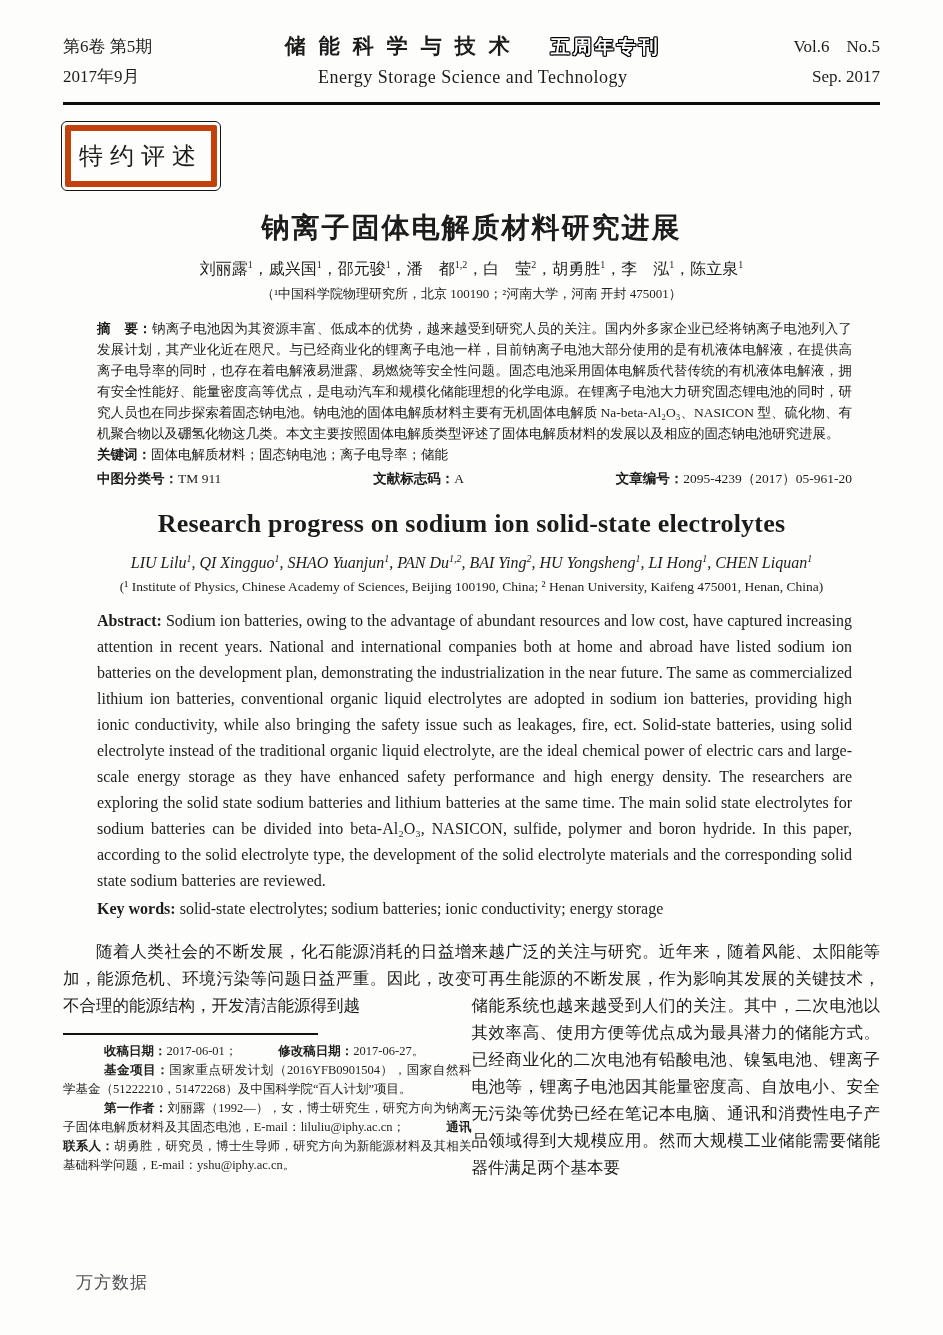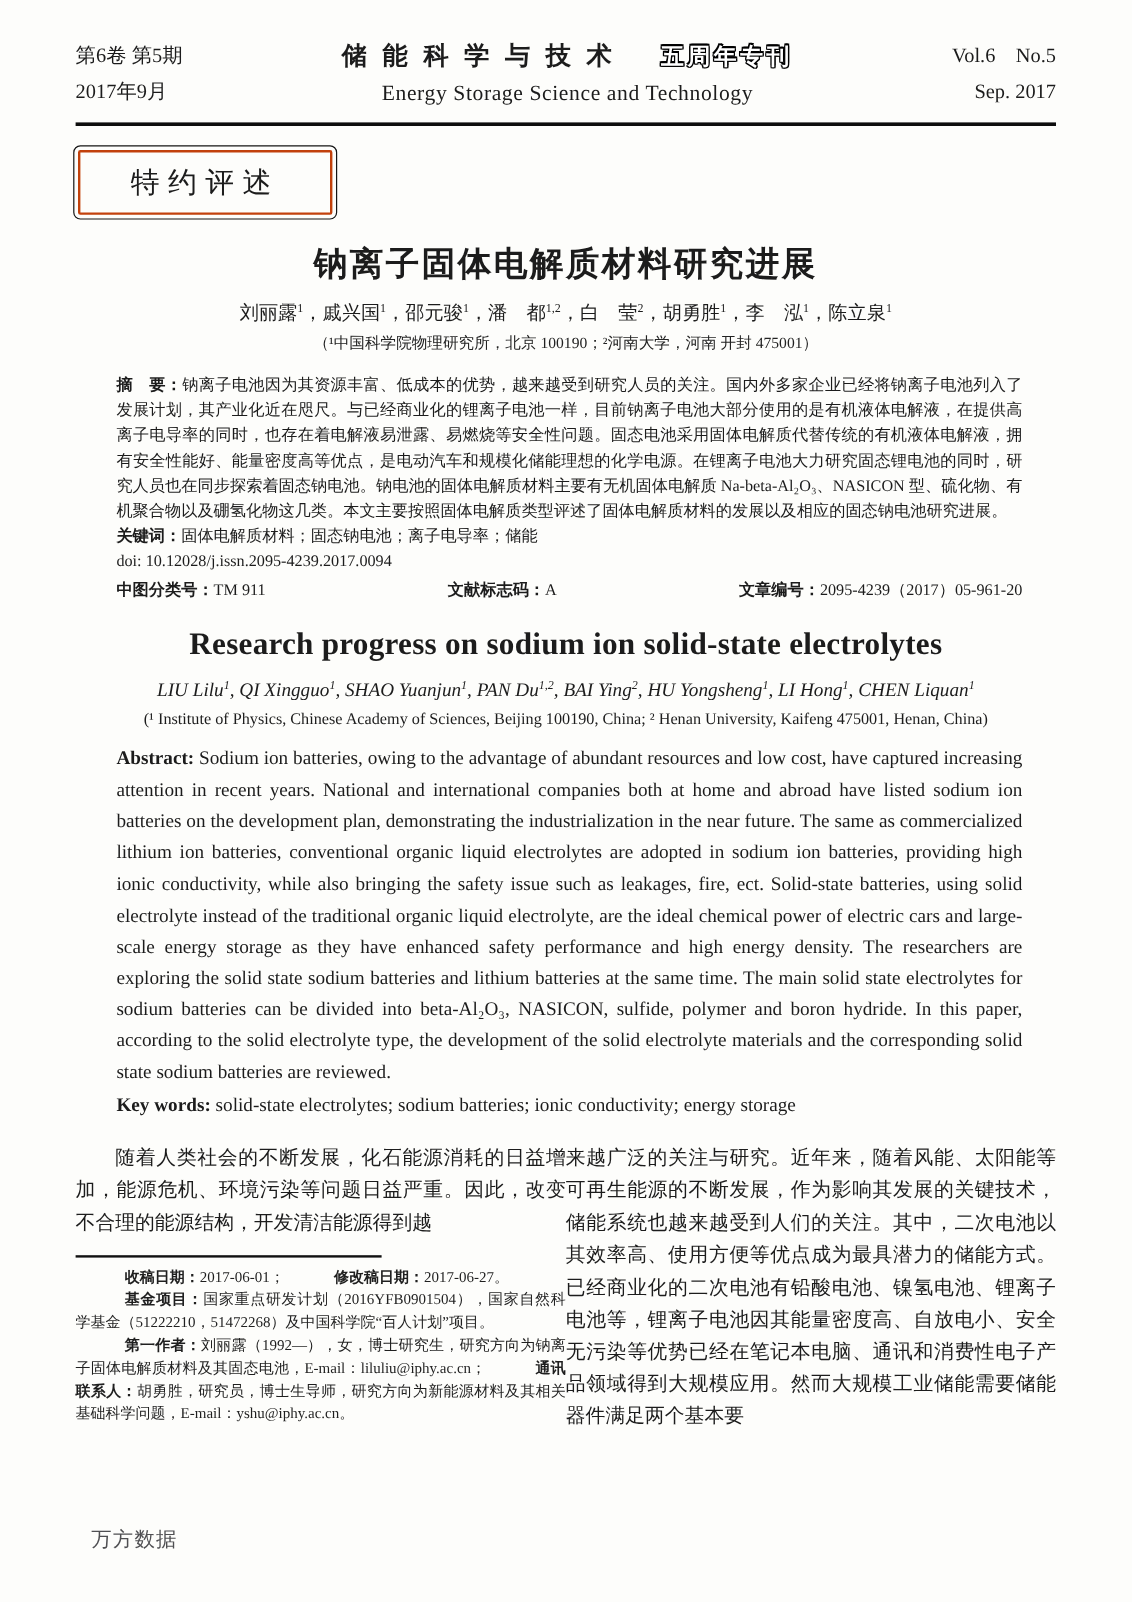--- a/index.html
+++ b/index.html
@@ -21,22 +21,22 @@
   .jh-badge{
     font-family:"Liberation Sans","DejaVu Sans",sans-serif;font-weight:bold;font-size:19px;letter-spacing:3px;
     color:#fff;margin-left:24px;
     text-shadow:-1px -1px 0 #000,1px -1px 0 #000,-1px 1px 0 #000,1px 1px 0 #000,0 1px 0 #000,0 -1px 0 #000,1px 0 0 #000,-1px 0 0 #000;
   }
   .jh-title-en{font-size:18px;margin-top:7px;letter-spacing:0.5px;}
   .header-rule{border:none;border-top:3px solid #0d0d0d;margin:2px 0 16px;}
 
   
   .column-badge{
-    display:inline-block;border:2px solid #c2410c;outline:1px solid #141414;outline-offset:3px;
-    padding:9px 42px;margin:4px 0 6px 2px;
+    display:inline-block;border:6px solid #c2410c;outline:1px solid #141414;outline-offset:3px;
+    padding:9px 8px;margin:4px 0 6px 2px;
     font-family:"Liberation Sans","DejaVu Sans",sans-serif;font-size:24px;letter-spacing:7px;border-radius:2px;
   }
 
   
   .title-cn{text-align:center;font-family:"Liberation Sans","DejaVu Sans",sans-serif;
     font-weight:bold;font-size:28px;letter-spacing:2px;margin:16px 0 12px;}
   .authors-cn{text-align:center;font-size:16px;margin:4px 0 5px;}
   .authors-cn sup,.authors-en sup{font-size:10px;}
   .affiliation-cn{text-align:center;font-size:13px;margin-bottom:15px;color:#222;}
 
@@ -98,21 +98,20 @@
     <span class="column-badge">特约评述</span>
   </div>
 
   <div class="title-cn">钠离子固体电解质材料研究进展</div>
   <div class="authors-cn"><span>刘丽露</span><sup>1</sup>，<span>戚兴国</span><sup>1</sup>，<span>邵元骏</span><sup>1</sup>，<span>潘　都</span><sup>1,2</sup>，<span>白　莹</span><sup>2</sup>，<span>胡勇胜</span><sup>1</sup>，<span>李　泓</span><sup>1</sup>，<span>陈立泉</span><sup>1</sup></div>
   <div class="affiliation-cn">（¹中国科学院物理研究所，北京 100190；²河南大学，河南 开封 475001）</div>
 
   <div class="meta-block">
     <p><b class="cn-label">摘　要：</b><span>钠离子电池因为其资源丰富、低成本的优势，越来越受到研究人员的关注。国内外多家企业已经将钠离子电池列入了发展计划，其产业化近在咫尺。与已经商业化的锂离子电池一样，目前钠离子电池大部分使用的是有机液体电解液，在提供高离子电导率的同时，也存在着电解液易泄露、易燃烧等安全性问题。固态电池采用固体电解质代替传统的有机液体电解液，拥有安全性能好、能量密度高等优点，是电动汽车和规模化储能理想的化学电源。在锂离子电池大力研究固态锂电池的同时，研究人员也在同步探索着固态钠电池。钠电池的固体电解质材料主要有无机固体电解质 Na-beta-Al₂O₃、NASICON 型、硫化物、有机聚合物以及硼氢化物这几类。本文主要按照固体电解质类型评述了固体电解质材料的发展以及相应的固态钠电池研究进展。</span></p>
     <p><b class="cn-label">关键词：</b><span>固体电解质材料；固态钠电池；离子电导率；储能</span></p>
-    <p class="doi-line">doi: 10.12028/j.issn.2095-4239.2017.0094</p>
     <div class="meta-row">
       <span class="meta-item"><b class="cn-label">中图分类号：</b><span>TM 911</span></span>
       <span class="meta-item"><b class="cn-label">文献标志码：</b><span>A</span></span>
       <span class="meta-item"><b class="cn-label">文章编号：</b><span>2095-4239（2017）05-961-20</span></span>
     </div>
   </div>
 
   <div class="title-en">Research progress on sodium ion solid-state electrolytes</div>
   <div class="authors-en"><span>LIU Lilu</span><sup>1</sup>, <span>QI Xingguo</span><sup>1</sup>, <span>SHAO Yuanjun</span><sup>1</sup>, <span>PAN Du</span><sup>1,2</sup>, <span>BAI Ying</span><sup>2</sup>, <span>HU Yongsheng</span><sup>1</sup>, <span>LI Hong</span><sup>1</sup>, <span>CHEN Liquan</span><sup>1</sup></div>
   <div class="affiliation-en">(¹ Institute of Physics, Chinese Academy of Sciences, Beijing 100190, China; ² Henan University, Kaifeng 475001, Henan, China)</div>

